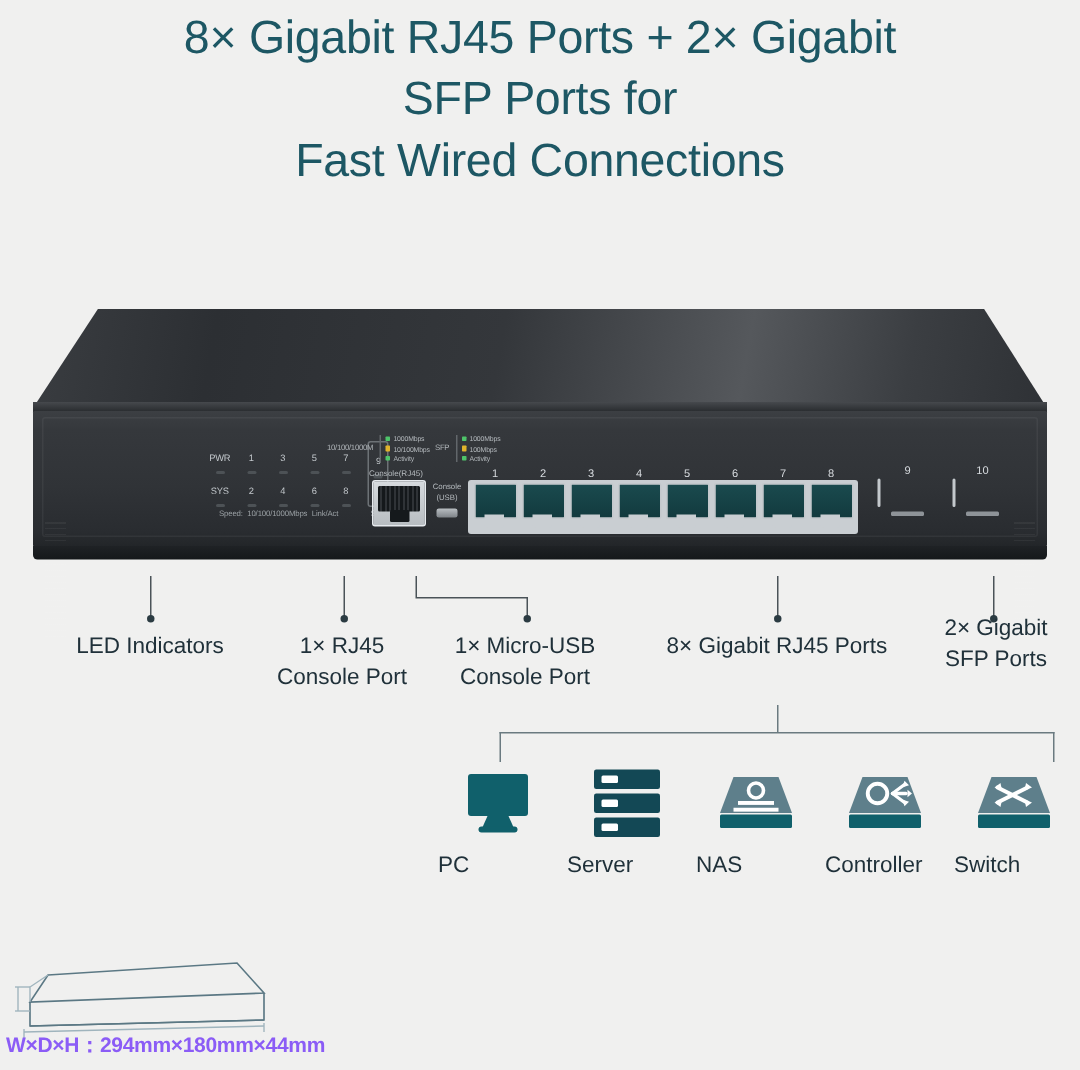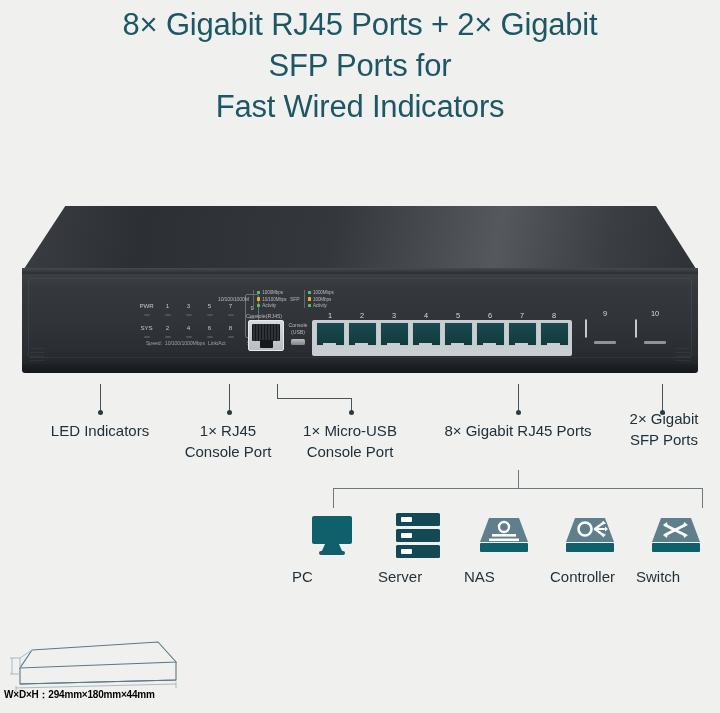--- a/index.html
+++ b/index.html
@@ -197,32 +197,32 @@
   .dev-item { width:80px; }
   .dev-icon { height:58px; display:flex; align-items:center; justify-content:center; }
   .dev-name {
     margin-top:3px; font-size:15px; color:#1f3039; line-height:18px;
   }
 
   
   .dims { position:absolute; left:8px; top:628px; width:330px; height:80px; }
   .dim-text {
     position:absolute; left:4px; top:688px;
-    font-size:10px; color:#000000; font-weight:bold; letter-spacing:-0.2px;
+    font-size:14px; color:#8b5cf6; font-weight:bold; letter-spacing:-0.2px;
   }
 </style>
 </head>
 <body>
 
 <div class="page">
 
   <div class="heading">
     <span class="l">8× Gigabit RJ45 Ports + 2× Gigabit</span>
     <span class="l">SFP Ports for</span>
-    <span class="l">Fast Wired Indicators</span>
+    <span class="l">Fast Wired Connections</span>
   </div>
 
   <div class="device">
     <div class="dev-top"></div>
     <div class="dev-top-edge"></div>
     <div class="dev-face">
       <div class="vent-l"></div>
       <div class="vent-r"></div>
     </div>
     <div class="dev-foot"></div>

